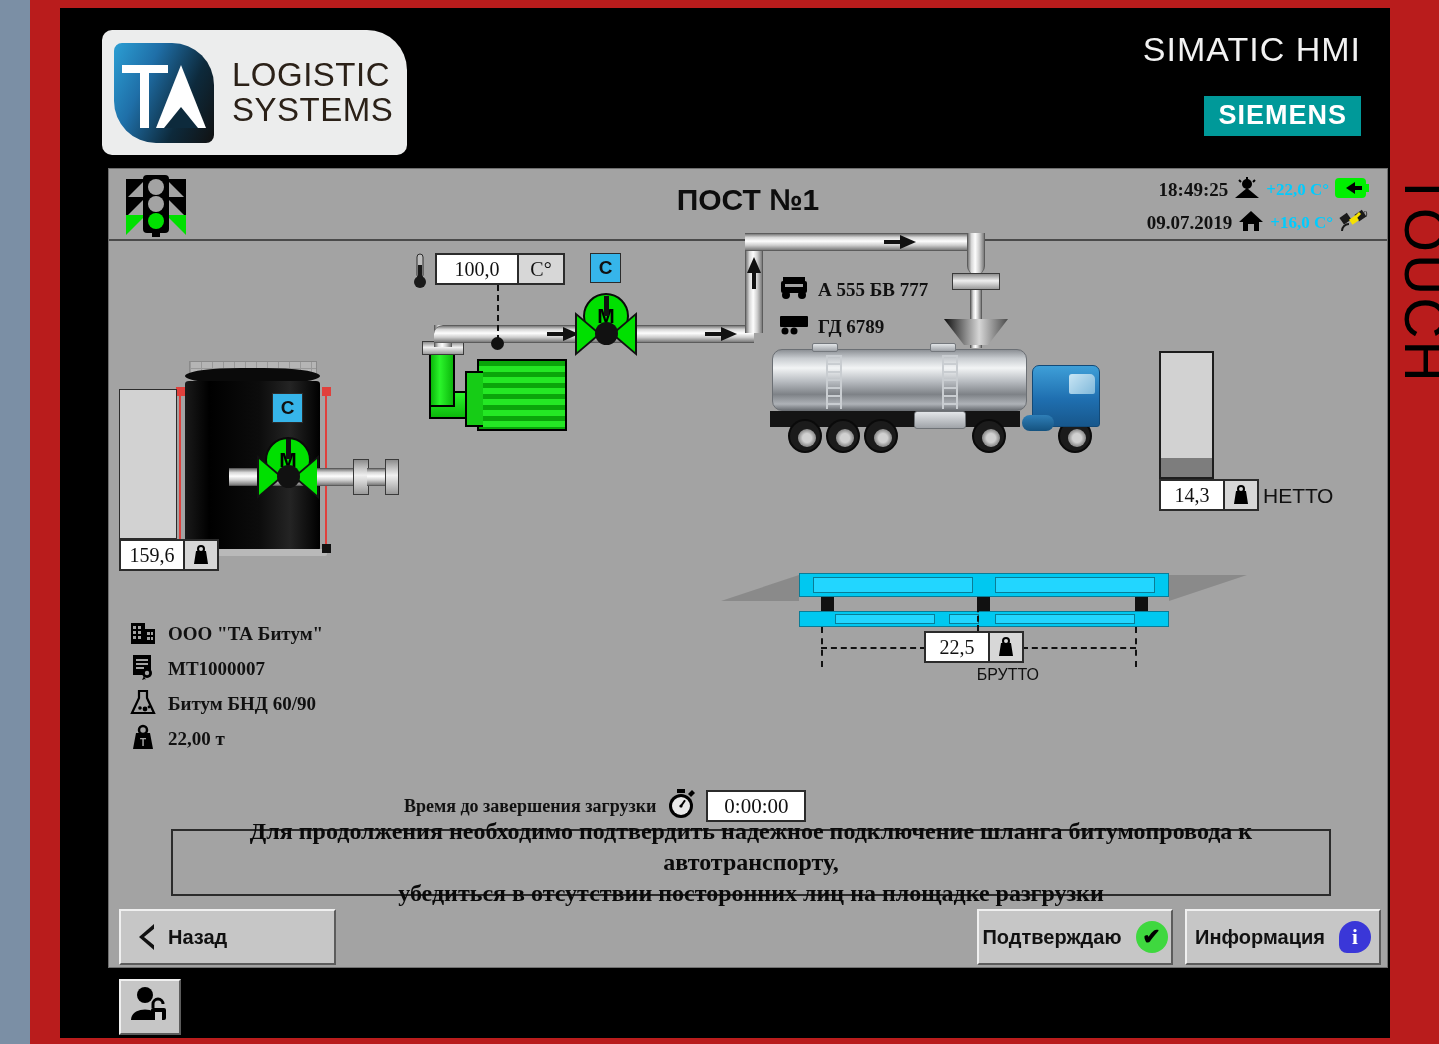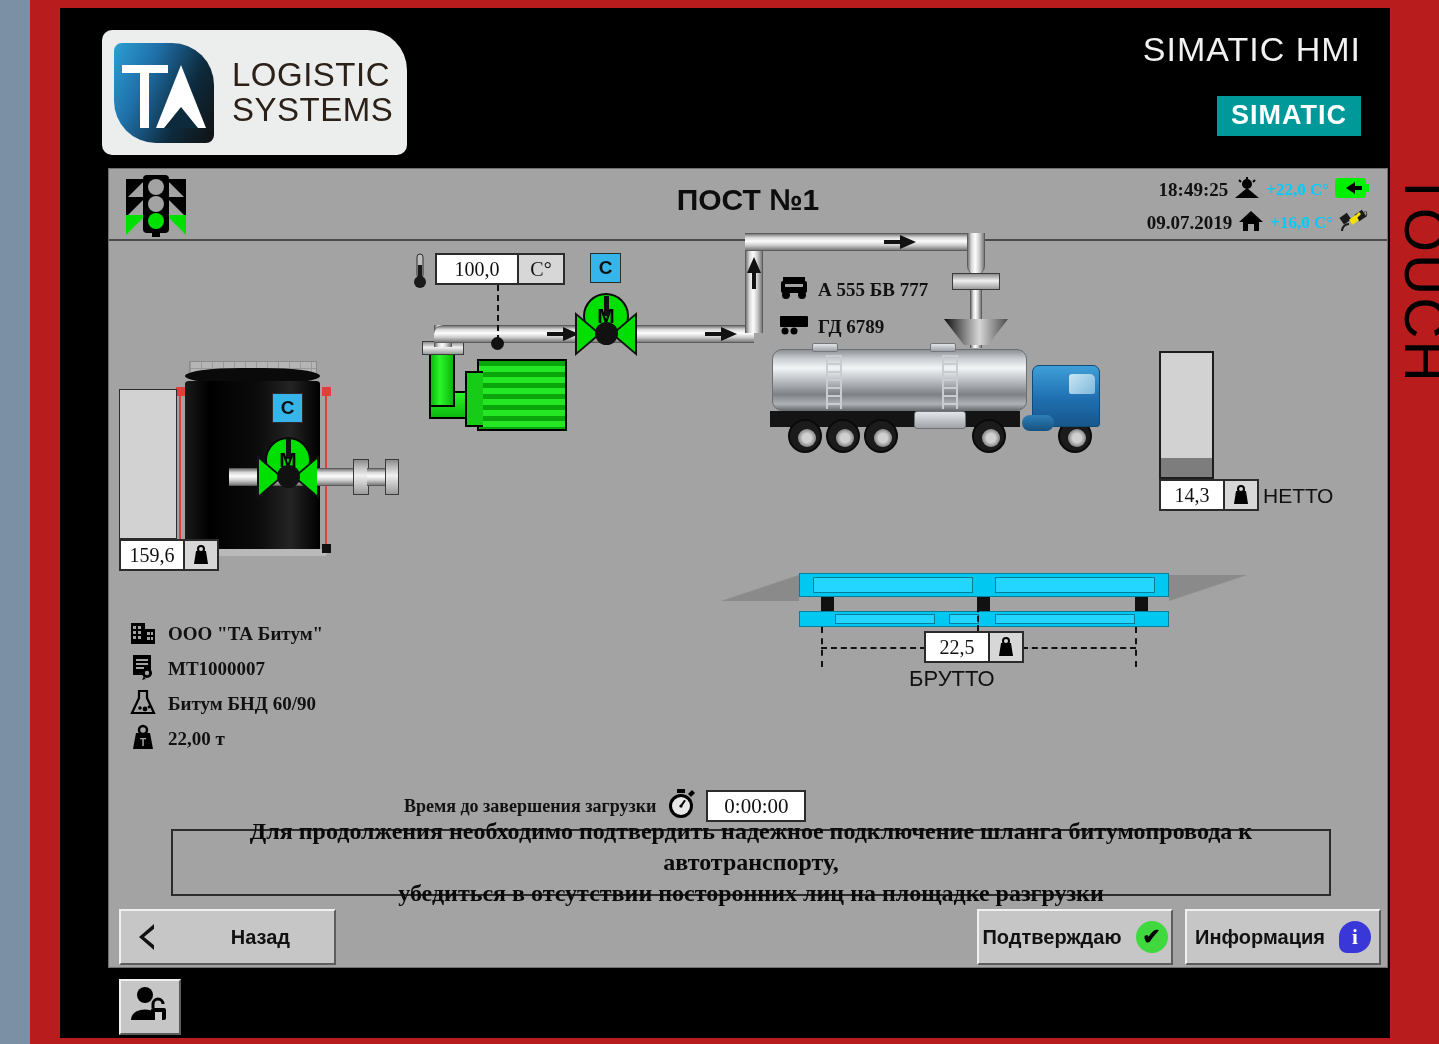--- a/index.html
+++ b/index.html
@@ -259,22 +259,22 @@
     position: absolute; width: 0; height: 0;
     border-style: solid;
   }
   .wb-foot { position: absolute; width: 13px; height: 15px; background: #111; }
   
   #brutto-box {
     position: absolute; left: 815px; top: 390px; width: 100px; height: 32px;
     display: flex; border: 2px solid #2b2b2b;
   }
   #brutto-label {
-    position: absolute; left: 800px; top: 425px; width: 130px; text-align: left;
-    font-size: 22px; color: #111;
+    position: absolute; left: 800px; top: 425px; width: 130px; text-align: right;
+    font-size: 16px; color: #111;
   }
   .dash-h { position: absolute; border-top: 2px dashed #111; }
   .dash-v { position: absolute; border-left: 2px dashed #111; }
   
   #netto-gauge {
     position: absolute; left: 1050px; top: 110px; width: 55px; height: 128px;
     background: #d2d2d2; border: 2px solid #1d1d1d;
   }
   #netto-fill { position: absolute; left: 0; bottom: 0; width: 100%; background: #7d7d7d; }
   #netto-box {
@@ -349,21 +349,21 @@
     <div id="logo-mark">
       <span class="ta-t"></span>
         <span class="ta-a"></span>
     </div>
     <div id="logo-text">
       <div>LOGISTIC</div>
       <div>SYSTEMS</div>
     </div>
   </div>
   <div id="simatic-title">SIMATIC HMI</div>
-  <div id="siemens-logo">SIMATIC</div>
+  <div id="siemens-logo">SIEMENS</div>
   <div id="touch-label">TOUCH</div>
 
   <div id="hmi">
 
     <div id="titlebar">
       <div id="traffic-light">
         <svg width="64" height="64" viewBox="0 0 64 64">
           <polygon points="2,6 22,6 2,26" fill="#000"></polygon>
             <polygon points="62,6 42,6 62,26" fill="#000"></polygon>
           <polygon points="2,24 22,24 2,44" fill="#000"></polygon>
@@ -693,21 +693,21 @@
 
       <div id="message-box">
         <div id="message-text">
           <div>Для продолжения необходимо подтвердить надежное подключение шланга битумопровода к автотранспорту,</div>
           <div>убедиться в отсутствии посторонних лиц на площадке разгрузки</div>
         </div>
       </div>
 
       <div class="hmi-btn" id="btn-back">
         <span class="chev"></span>
-        <span style="flex:1;text-align:right;padding-right:44px;">Назад</span>
+        <span style="flex:1;text-align:left;padding-right:44px;">Назад</span>
       </div>
       <div class="hmi-btn" id="btn-confirm">
         <span>Подтверждаю</span>
         <span class="check-circle">✔</span>
       </div>
       <div class="hmi-btn" id="btn-info">
         <span>Информация</span>
         <span class="info-bubble">i</span>
       </div>
       <div class="hmi-btn" id="btn-user">

